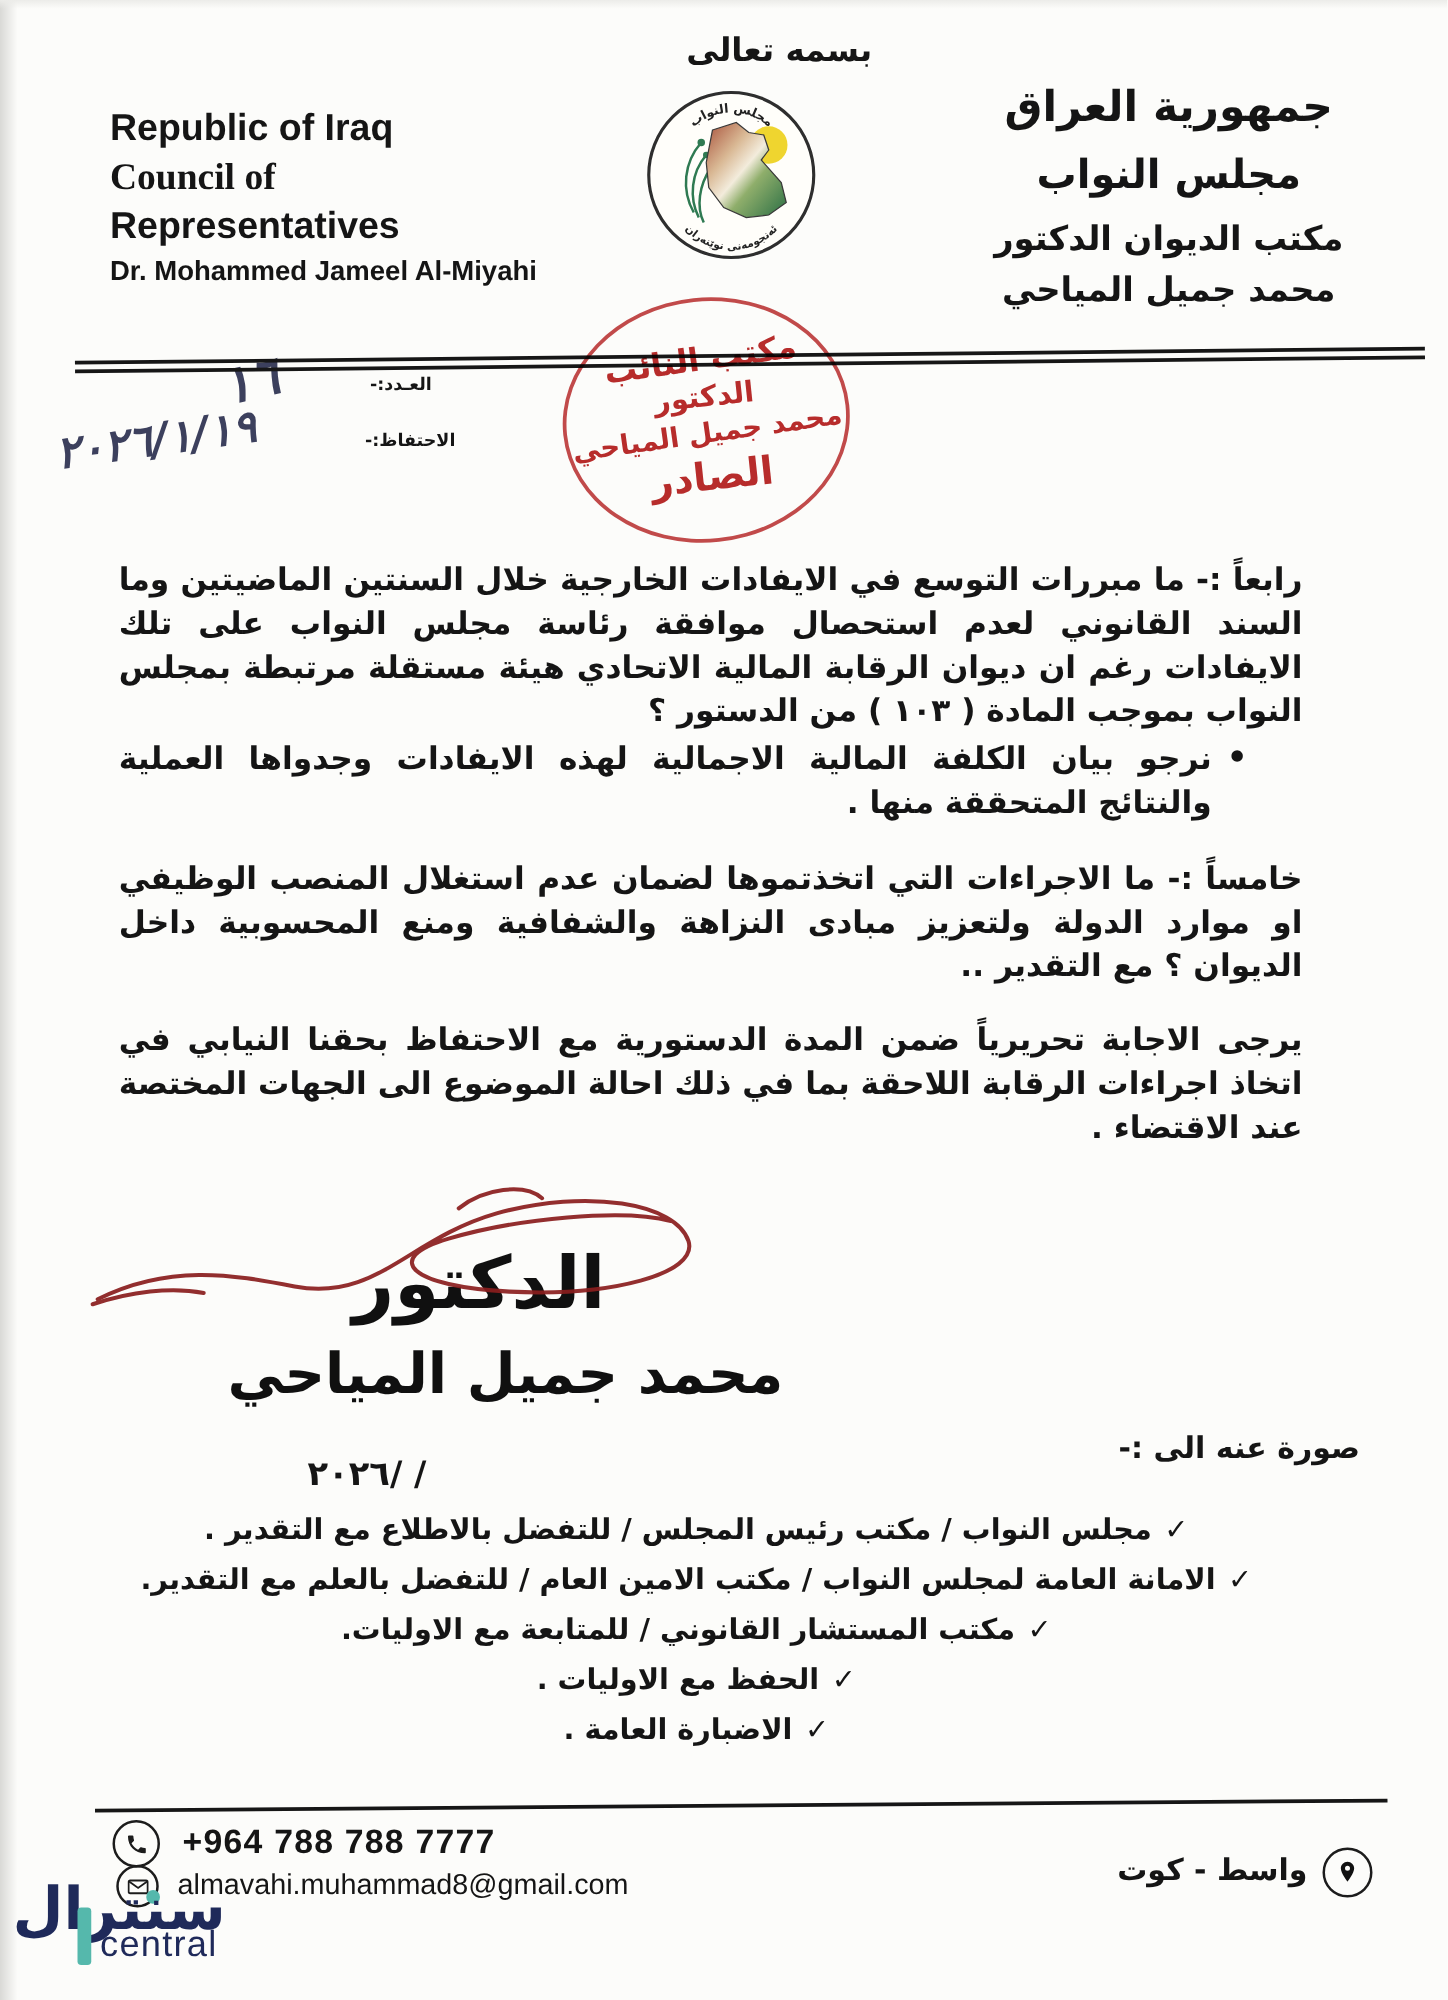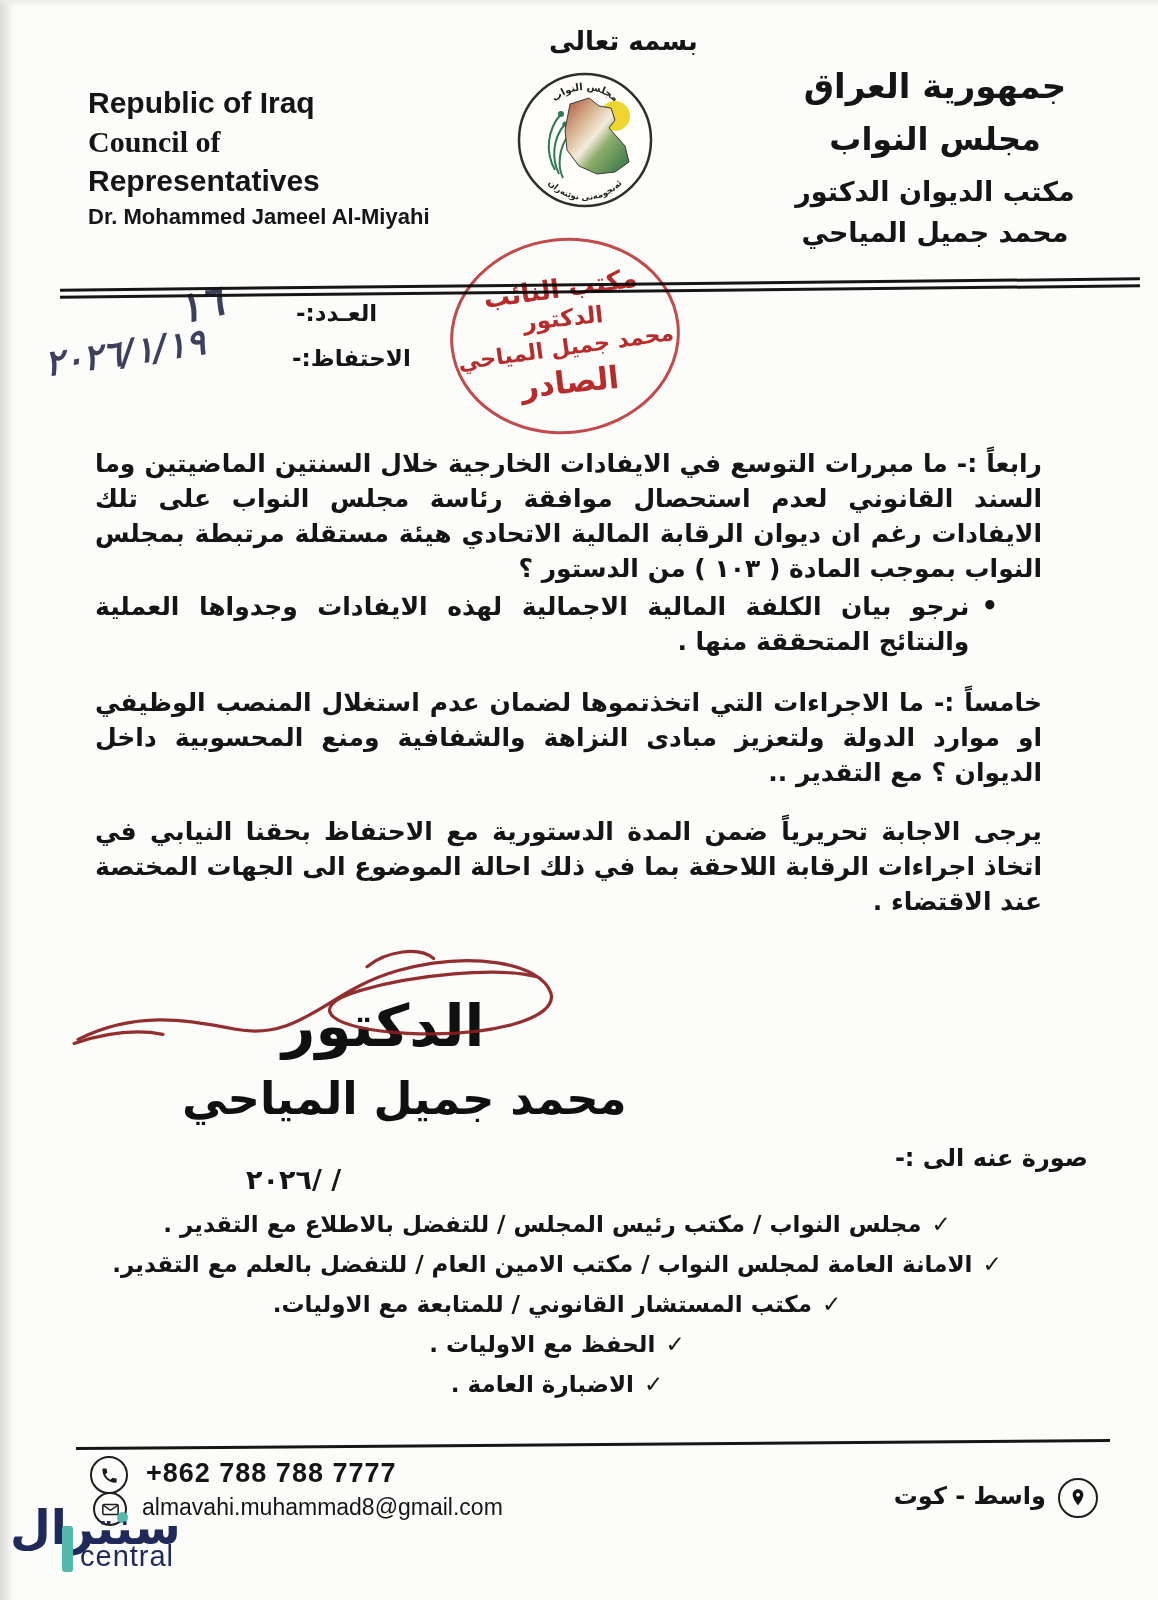--- a/index.html
+++ b/index.html
@@ -31,21 +31,21 @@
   
   .stamp{left:450px;top:238px;width:224px;height:190px;transform:rotate(-6deg);z-index:2;
          border:3px solid rgba(186,44,44,.85);border-radius:50%;mix-blend-mode:multiply;
          display:flex;flex-direction:column;align-items:center;justify-content:center;
          color:#b92c2c;font-weight:700;text-align:center;}
   .stamp .s1{font-size:26px;transform:rotate(-2deg);}
   .stamp .s2{font-size:23px;margin-top:2px;}
   .stamp .s3{font-size:22px;margin-top:4px;transform:rotate(-2deg);}
   .stamp .s4{font-size:31px;font-weight:800;margin-top:4px;letter-spacing:2px;}
   
-  .meta-label{font-size:23px;font-weight:700;}
+  .meta-label{font-size:14px;font-weight:700;}
   .hand{color:#2c3150;font-style:italic;font-weight:700;opacity:.92;}
   .num-val{left:178px;top:280px;font-size:42px;transform:rotate(-13deg);letter-spacing:10px;}
   .date-val{left:44px;top:332px;font-size:36px;transform:rotate(-8deg);direction:ltr;}
   
   .body-text{left:95px;right:116px;top:446px;font-weight:700;font-size:25px;line-height:35px;
              text-align:justify;}
   .body-text p{margin:0 0 24px 0;}
   .body-text .p4{margin-bottom:3px;}
   .bullet-row{display:flex;gap:12px;margin:0 44px 26px 0;text-align:justify;}
   .bullet-row .bullet{font-size:26px;line-height:35px;}
@@ -176,21 +176,21 @@
   <div class="item"><span class="check">✓</span><span>الاضبارة العامة .</span></div>
 </div>
 
 <div class="abs foot-rule"></div>
 
 <div class="abs icon-circle phone-icn">
   <svg width="19" height="19" viewBox="0 0 24 24">
       <path fill="#1c1c1c" d="M6.6 10.8c1.5 2.9 3.7 5.1 6.6 6.6l2.2-2.2c.3-.3.7-.4 1-.2 1.1.4 2.3.6 3.6.6.6 0 1 .4 1 1V20c0 .6-.4 1-1 1C10.1 21 3 13.9 3 4c0-.6.4-1 1-1h3.5c.6 0 1 .4 1 1 0 1.2.2 2.4.6 3.6.1.3 0 .7-.2 1l-2.3 2.2z"></path>
     </svg>
 </div>
-<div class="abs phone-txt en">+862 788 788 7777</div>
+<div class="abs phone-txt en">+964 788 788 7777</div>
 
 <div class="abs icon-circle mail-icn">
   <svg width="17" height="13" viewBox="0 0 20 14">
       <rect x="1" y="1" width="18" height="12" rx="1.5" fill="none" stroke="#1c1c1c" stroke-width="1.8"></rect>
       <path d="M1.5 2 L10 8 L18.5 2" fill="none" stroke="#1c1c1c" stroke-width="1.8"></path>
     </svg>
 </div>
 <div class="abs mail-dot"></div>
 <div class="abs mail-txt en">almavahi.muhammad8@gmail.com</div>
 

